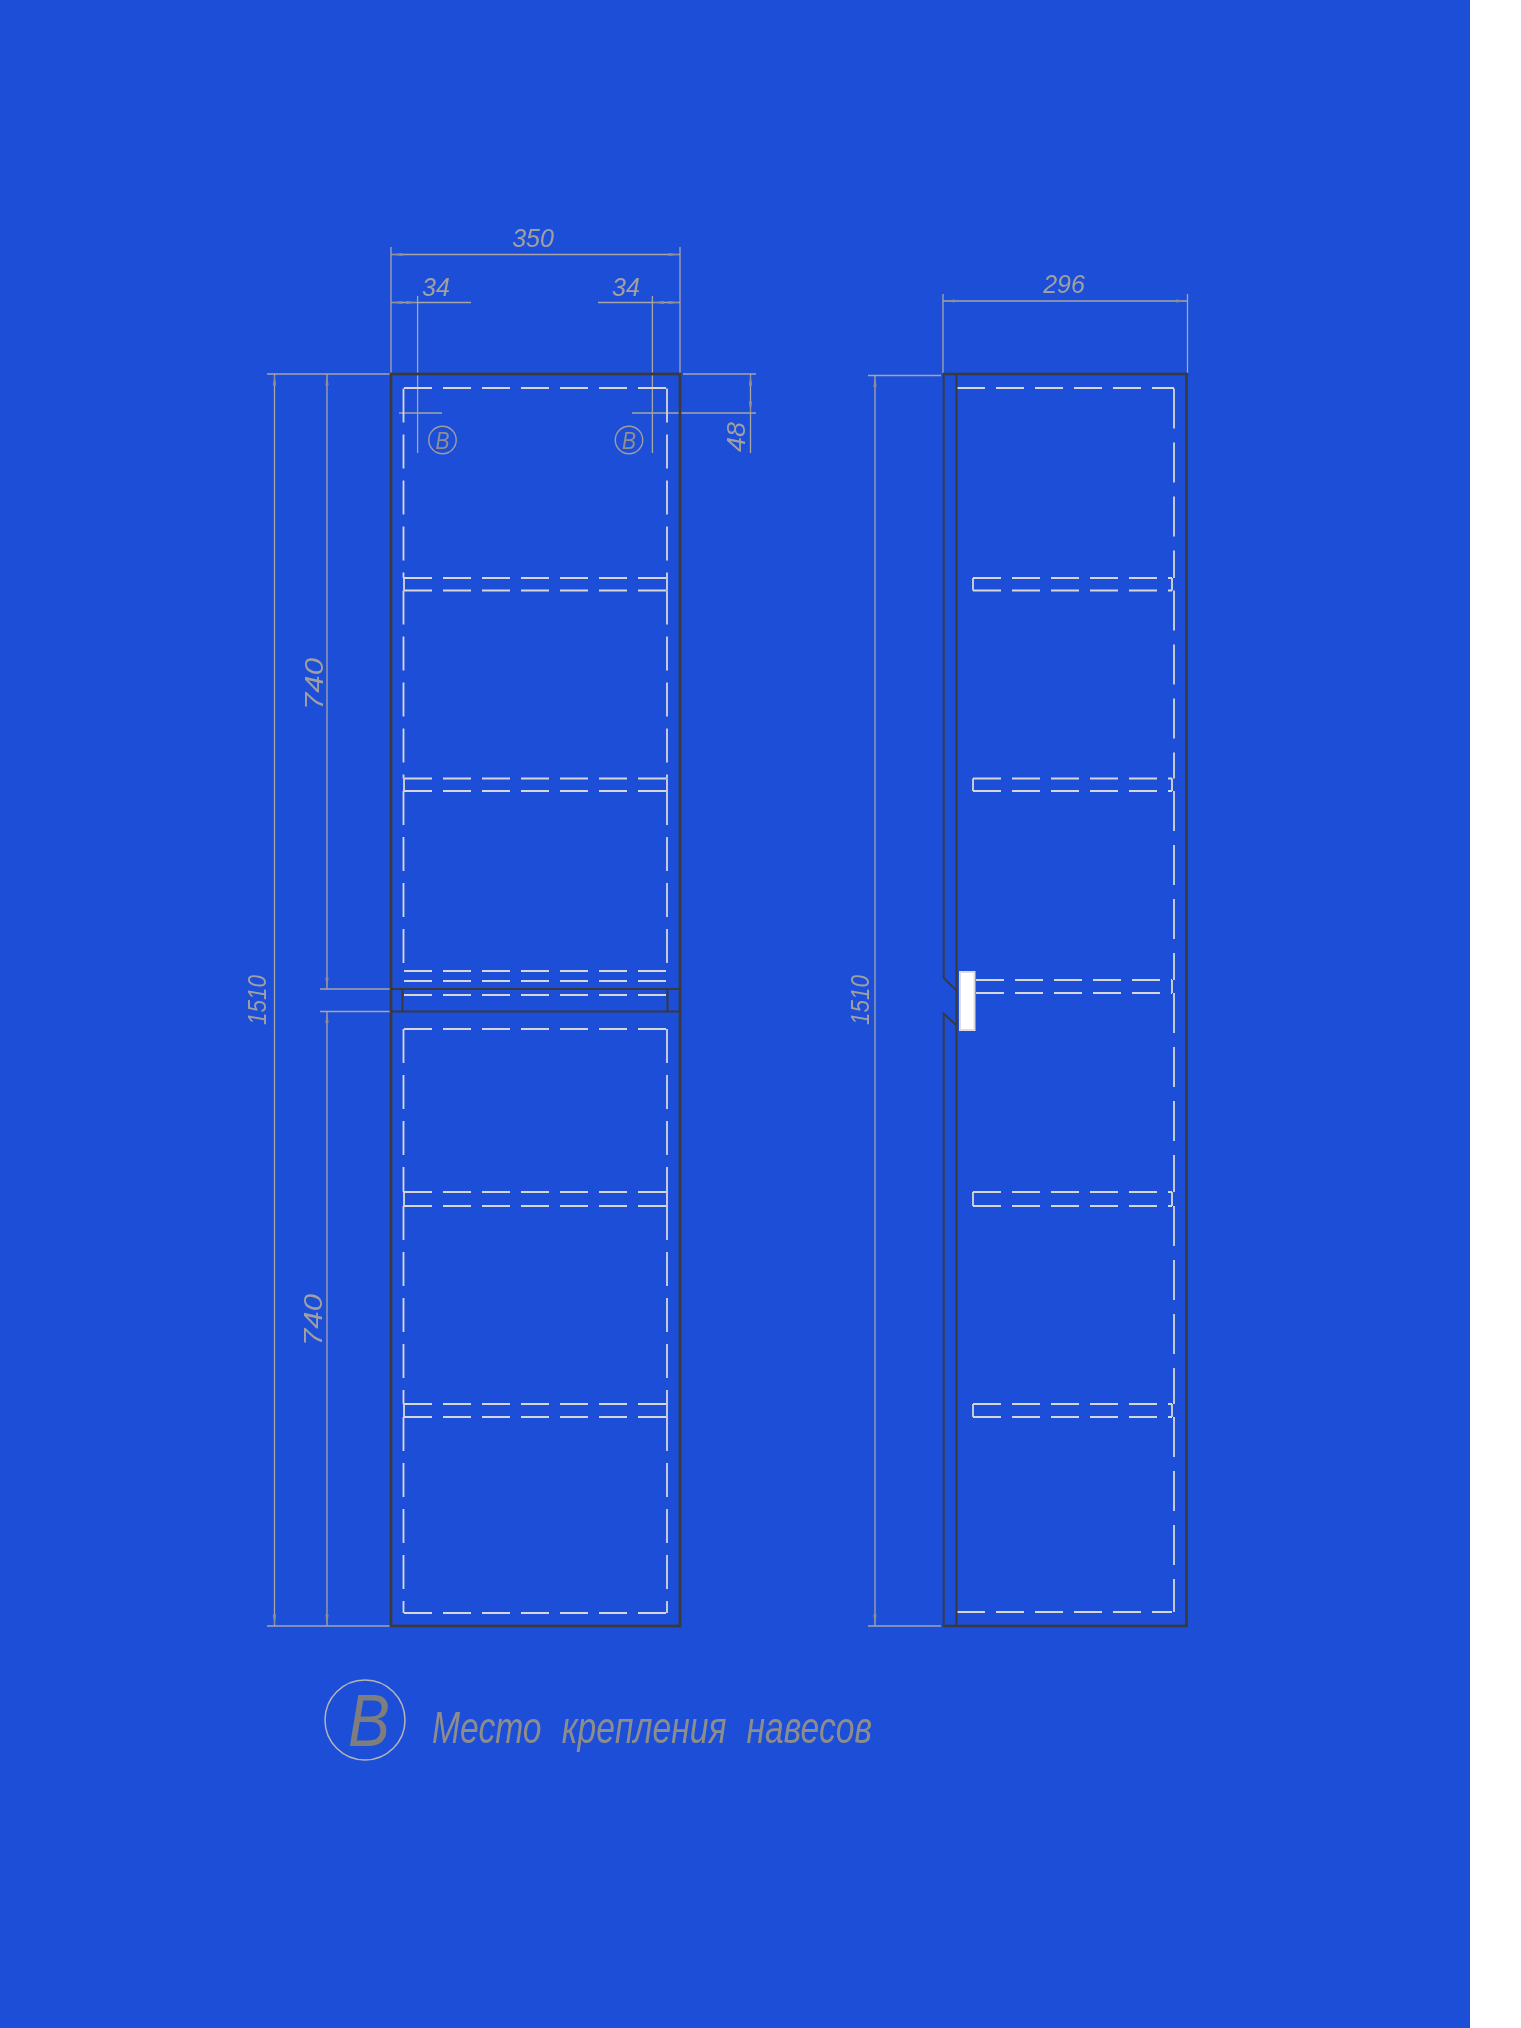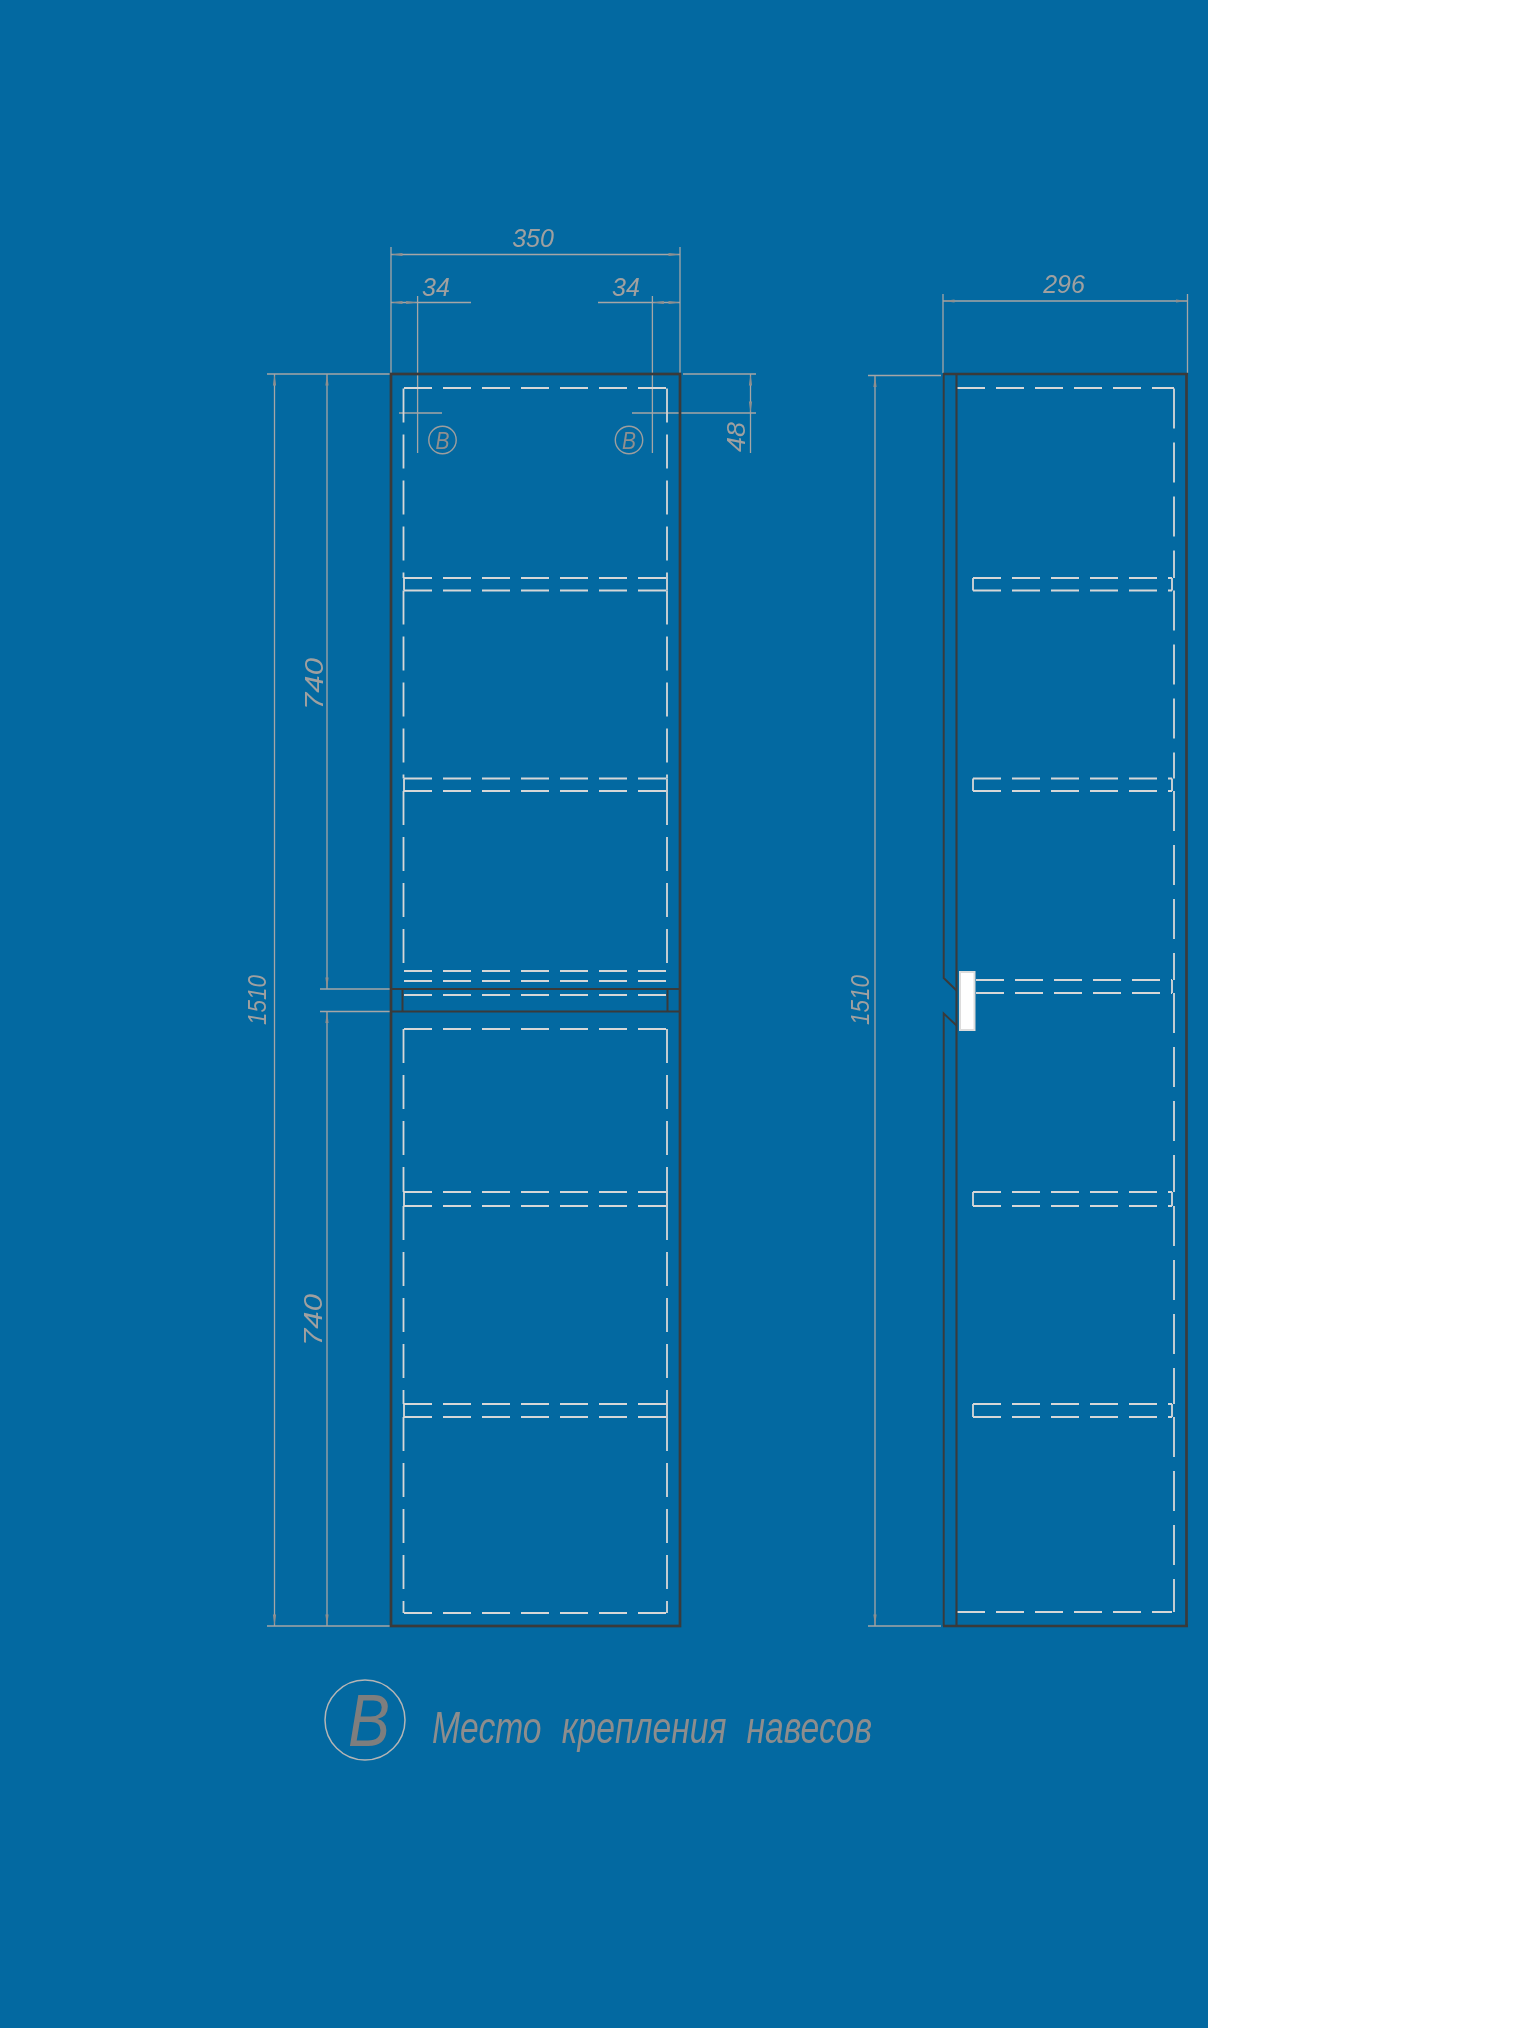--- a/index.html
+++ b/index.html
@@ -1,16 +1,16 @@
 <!DOCTYPE html>
 <html><head>
 <meta charset="utf-8">
 <style>
   html,body{margin:0;padding:0;background:#ffffff;}
-  .page{width:1208px;height:2028px;position:relative;background:#0369a1;overflow:hidden;}
+  .page{width:1470px;height:2028px;position:relative;background:#1d4ed8;overflow:hidden;}
   text{font-family:"Liberation Sans",sans-serif;font-style:italic;}
   .dim{fill:#a0a0a0;font-size:25px;}
 </style>
 </head>
 <body>
 <div class="page">
 <svg width="1521" height="2028" viewBox="0 0 1521 2028" xmlns="http://www.w3.org/2000/svg">
 
 <g stroke="#a6a6a6" stroke-width="1.3" fill="none">
   <line x1="391" y1="247" x2="391" y2="373"></line>

